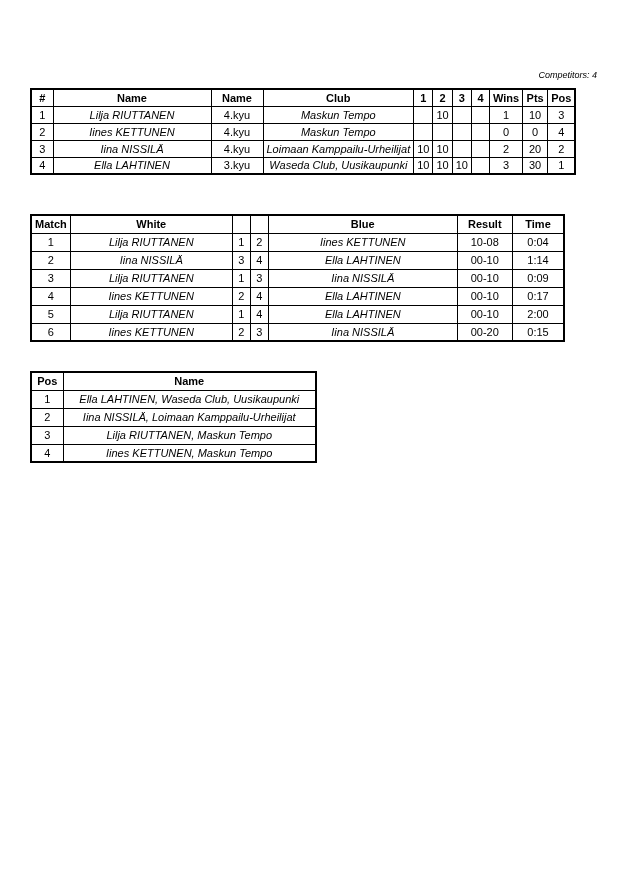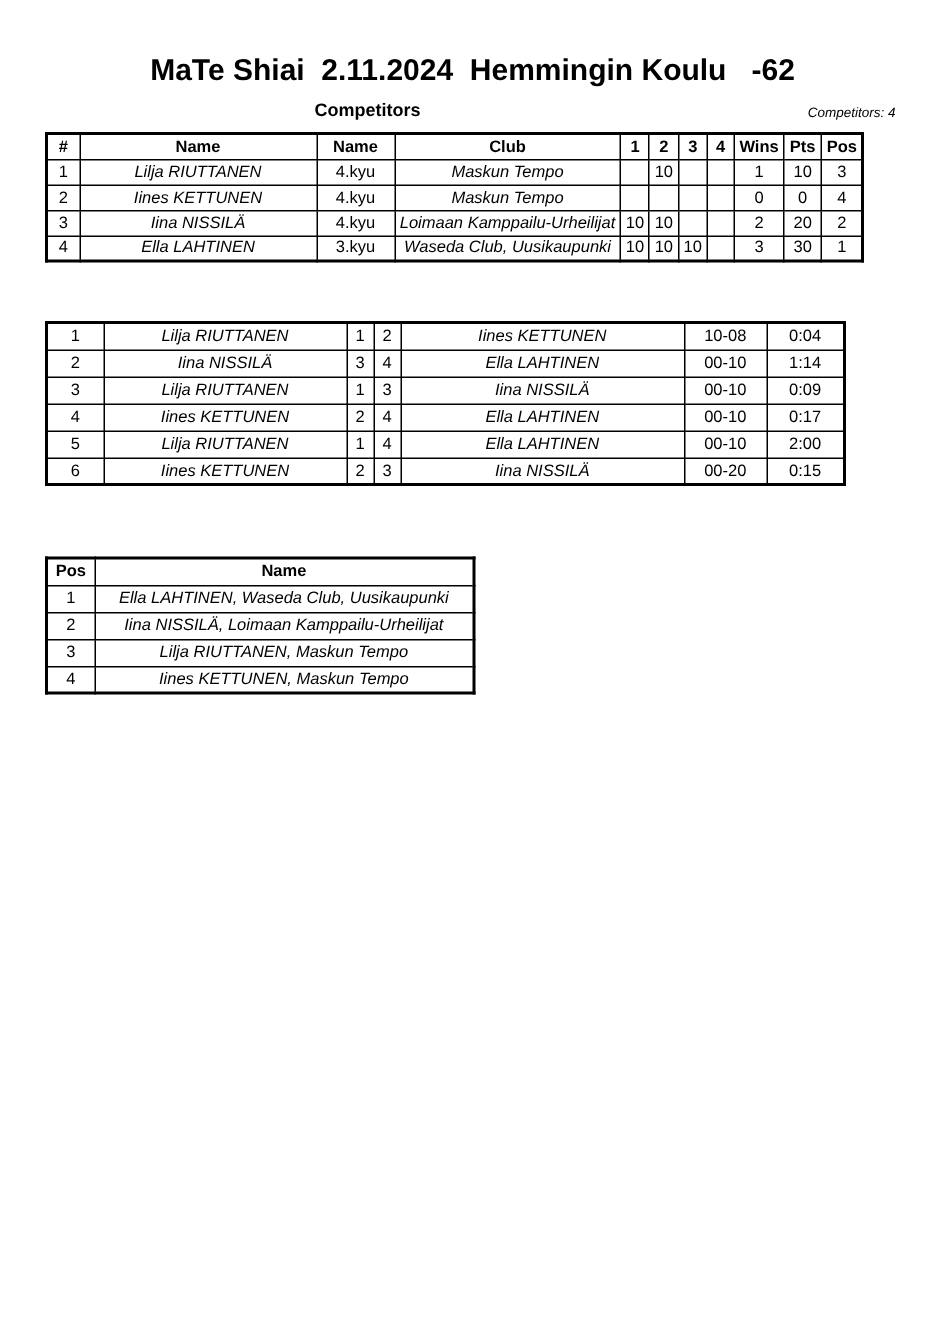--- a/index.html
+++ b/index.html
@@ -41,23 +41,21 @@
   #t-results th, #t-results td { height:18px; }
 
   .al { text-align:center;font-style:italic; }
   .ac { text-align:center; }
 </style>
 </head>
 <body>
 
 <div class="page">
 
-  <div class="title">MaTe Shiai  2.11.2024  Hemmingin Koulu   -62</div>
-
-  <div class="section-label" id="lbl-competitors">Competitors</div>
+
   <div class="count">Competitors: 4</div>
 
   <table id="t-competitors">
     <colgroup>
       <col style="width:22px">
         <col style="width:158px">
         <col style="width:52px">
         <col style="width:123px">
       <col style="width:17px">
         <col style="width:18px">
@@ -141,20 +139,29 @@
     <colgroup>
       <col style="width:38px">
         <col style="width:162px">
         <col style="width:18px">
         <col style="width:18px">
       <col style="width:189px">
         <col style="width:55px">
         <col style="width:52px">
     </colgroup>
     <tbody>
+        <tr>
+      <th>Match</th>
+      <th>White</th>
+      <th></th>
+      <th></th>
+      <th>Blue</th>
+      <th>Result</th>
+      <th>Time</th>
+    </tr>
     <tr>
       <td class="ac">1</td>
       <td class="al">Lilja RIUTTANEN</td>
       <td class="ac">1</td>
       <td class="ac">2</td>
       <td class="al">Iines KETTUNEN</td>
       <td class="ac">10-08</td>
       <td class="ac">0:04</td>
     </tr>
     <tr>

